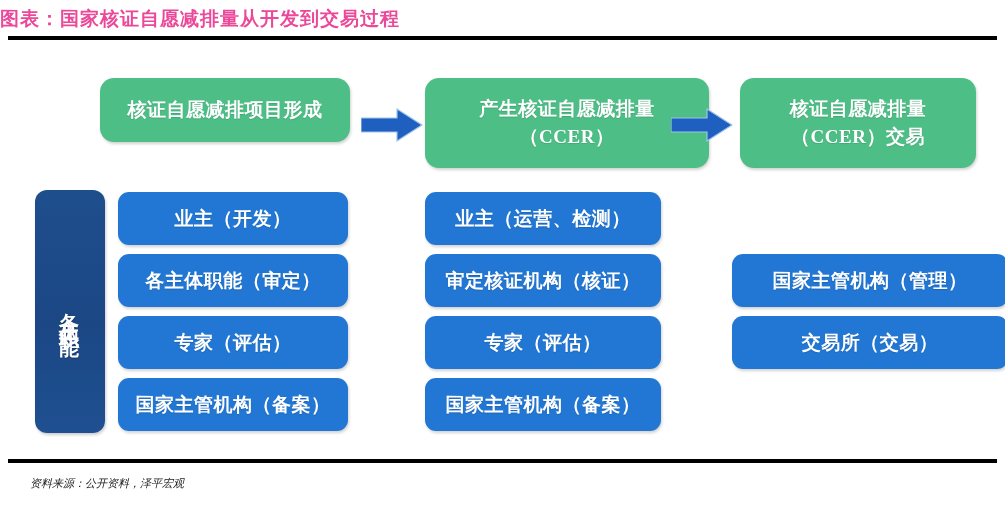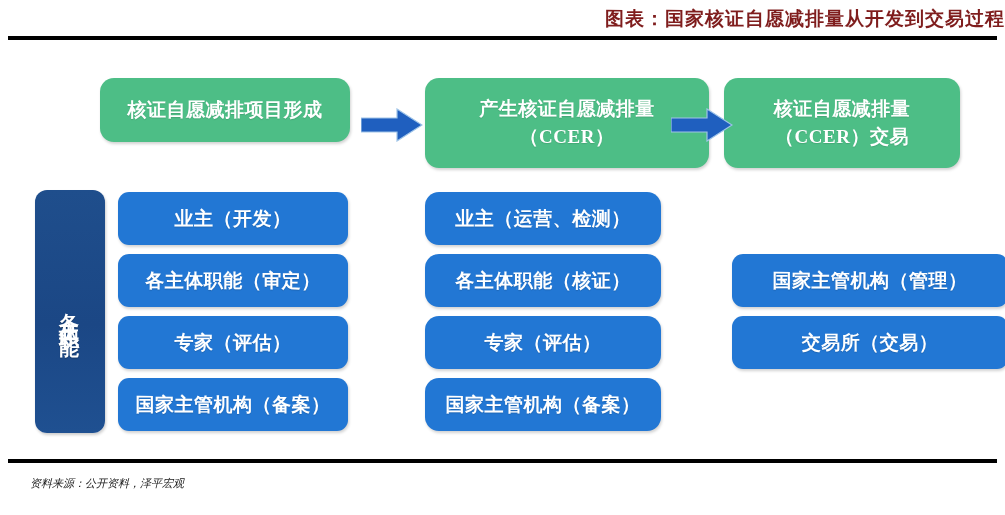--- a/index.html
+++ b/index.html
@@ -14,26 +14,26 @@
     overflow: hidden;
     font-family: "Liberation Serif", "DejaVu Serif", serif;
   }
 
   
   #chart-title {
     position: absolute;
     left: 0;
     top: 6px;
     width: 1005px;
-    text-align: right;
+    text-align: left;
     font-family: "Liberation Serif", "DejaVu Serif", serif;
     font-weight: bold;
     font-size: 19px;
     letter-spacing: 1px;
-    color: #7f1d1d;
+    color: #ec4899;
     white-space: nowrap;
   }
   #rule-top {
     position: absolute;
     left: 8px;
     top: 36px;
     width: 989px;
     height: 4px;
     background: #000000;
   }
@@ -73,21 +73,21 @@
     font-weight: bold;
     font-size: 19px;
     line-height: 1.45;
     letter-spacing: 0.5px;
     padding: 0 14px;
     box-sizing: border-box;
     text-shadow: 0 1px 1px rgba(0,0,0,0.12);
   }
   #stage-box-1 { left: 100px; top: 78px; width: 250px; height: 64px; }
   #stage-box-2 { left: 425px; top: 78px; width: 284px; height: 90px; }
-  #stage-box-3 { left: 724px; top: 78px; width: 236px; height: 90px; }
+  #stage-box-3 { left: 740px; top: 78px; width: 236px; height: 90px; }
 
   
   .flow-arrow {
     position: absolute;
     top: 108px;
     width: 62px;
     height: 34px;
   }
   #flow-arrow-1 { left: 361px; }
   #flow-arrow-2 { left: 671px; }
@@ -132,21 +132,21 @@
     font-weight: bold;
     font-size: 19px;
     letter-spacing: 0.5px;
     box-sizing: border-box;
     padding: 0 6px;
     white-space: nowrap;
     text-shadow: 0 1px 1px rgba(0,0,0,0.15);
   }
   
   .col-1 { left: 118px; width: 230px; text-align: right; }
-  .col-2 { left: 425px; width: 236px; border-radius: 14px; }
+  .col-2 { left: 425px; width: 236px; }
   .col-3 { left: 732px; width: 276px; }
   
   .row-1 { top: 192px; height: 53px; }
   .row-2 { top: 254px; height: 53px; }
   .row-3 { top: 316px; height: 53px; }
   .row-4 { top: 378px; height: 53px; }
 </style>
 </head>
 <body>
 
@@ -192,21 +192,21 @@
   <span>专家（评估）</span>
 </div>
 <div class="role-box col-1 row-4">
   <span>国家主管机构（备案）</span>
 </div>
 
 <div class="role-box col-2 row-1">
   <span>业主（运营、检测）</span>
 </div>
 <div class="role-box col-2 row-2">
-  <span>各主体职能（核证）</span>
+  <span>审定核证机构（核证）</span>
 </div>
 <div class="role-box col-2 row-3">
   <span>专家（评估）</span>
 </div>
 <div class="role-box col-2 row-4">
   <span>国家主管机构（备案）</span>
 </div>
 
 <div class="role-box col-3 row-2">
   <span>国家主管机构（管理）</span>

